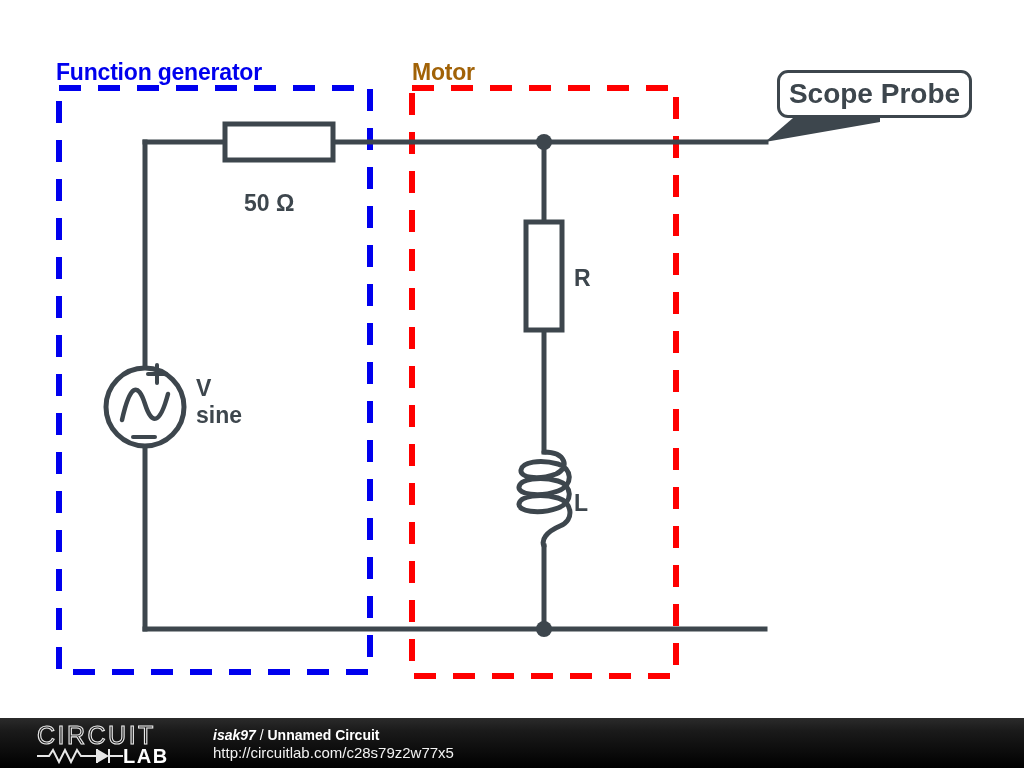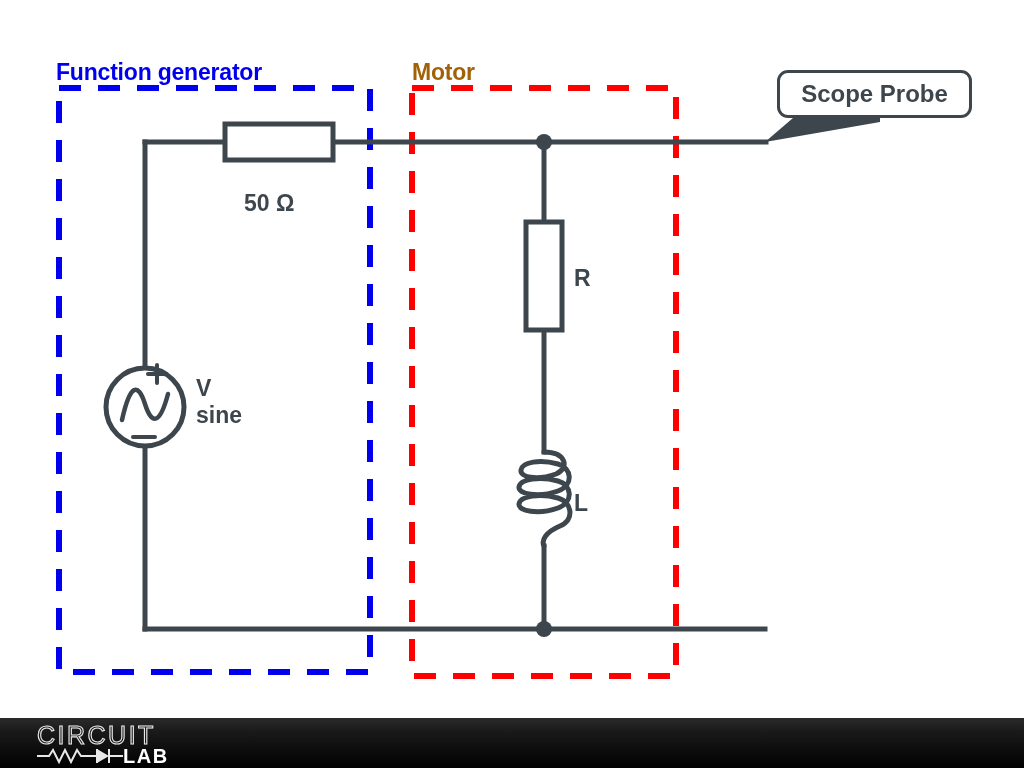--- a/index.html
+++ b/index.html
@@ -97,21 +97,21 @@
     border-radius: 11px;
     background: #ffffff;
     box-sizing: border-box;
     display: flex;
     align-items: center;
     justify-content: center;
     z-index: 3;
   }
   #scope-callout-text {
     color: #3d464d;
-    font-size: 24px;
+    font-size: 28px;
     font-weight: bold;
     white-space: nowrap;
   }
 
   
   #footer {
     position: absolute;
     left: 0;
     top: 718px;
     width: 1024px;
@@ -242,14 +242,20 @@
     <g stroke="#e8e8e8" stroke-width="2" fill="none" stroke-linejoin="miter">
       <path d="M2,32 L14,32 L18,26 L24,38 L30,26 L36,38 L42,26 L46,32 L62,32"></path>
       <path d="M62,25 L62,39"></path>
       <polygon points="62,25 62,39 74,32" fill="#e8e8e8" stroke="none"></polygon>
       <path d="M74,25 L74,39"></path>
       <path d="M74,32 L88,32"></path>
     </g>
     <text x="88" y="39" font-family="Liberation Sans, sans-serif" font-size="20" font-weight="bold" letter-spacing="1.5" fill="#ffffff">LAB</text>
   </svg>
 
+  <div id="footer-meta">
+    <div>
+      <span id="footer-user">isak97</span><span id="footer-sep"> / </span><span id="footer-title">Unnamed Circuit</span>
+    </div>
+    <div id="footer-url">http://circuitlab.com/c28s79z2w77x5</div>
+  </div>
 
 </div>
 
 </body></html>

